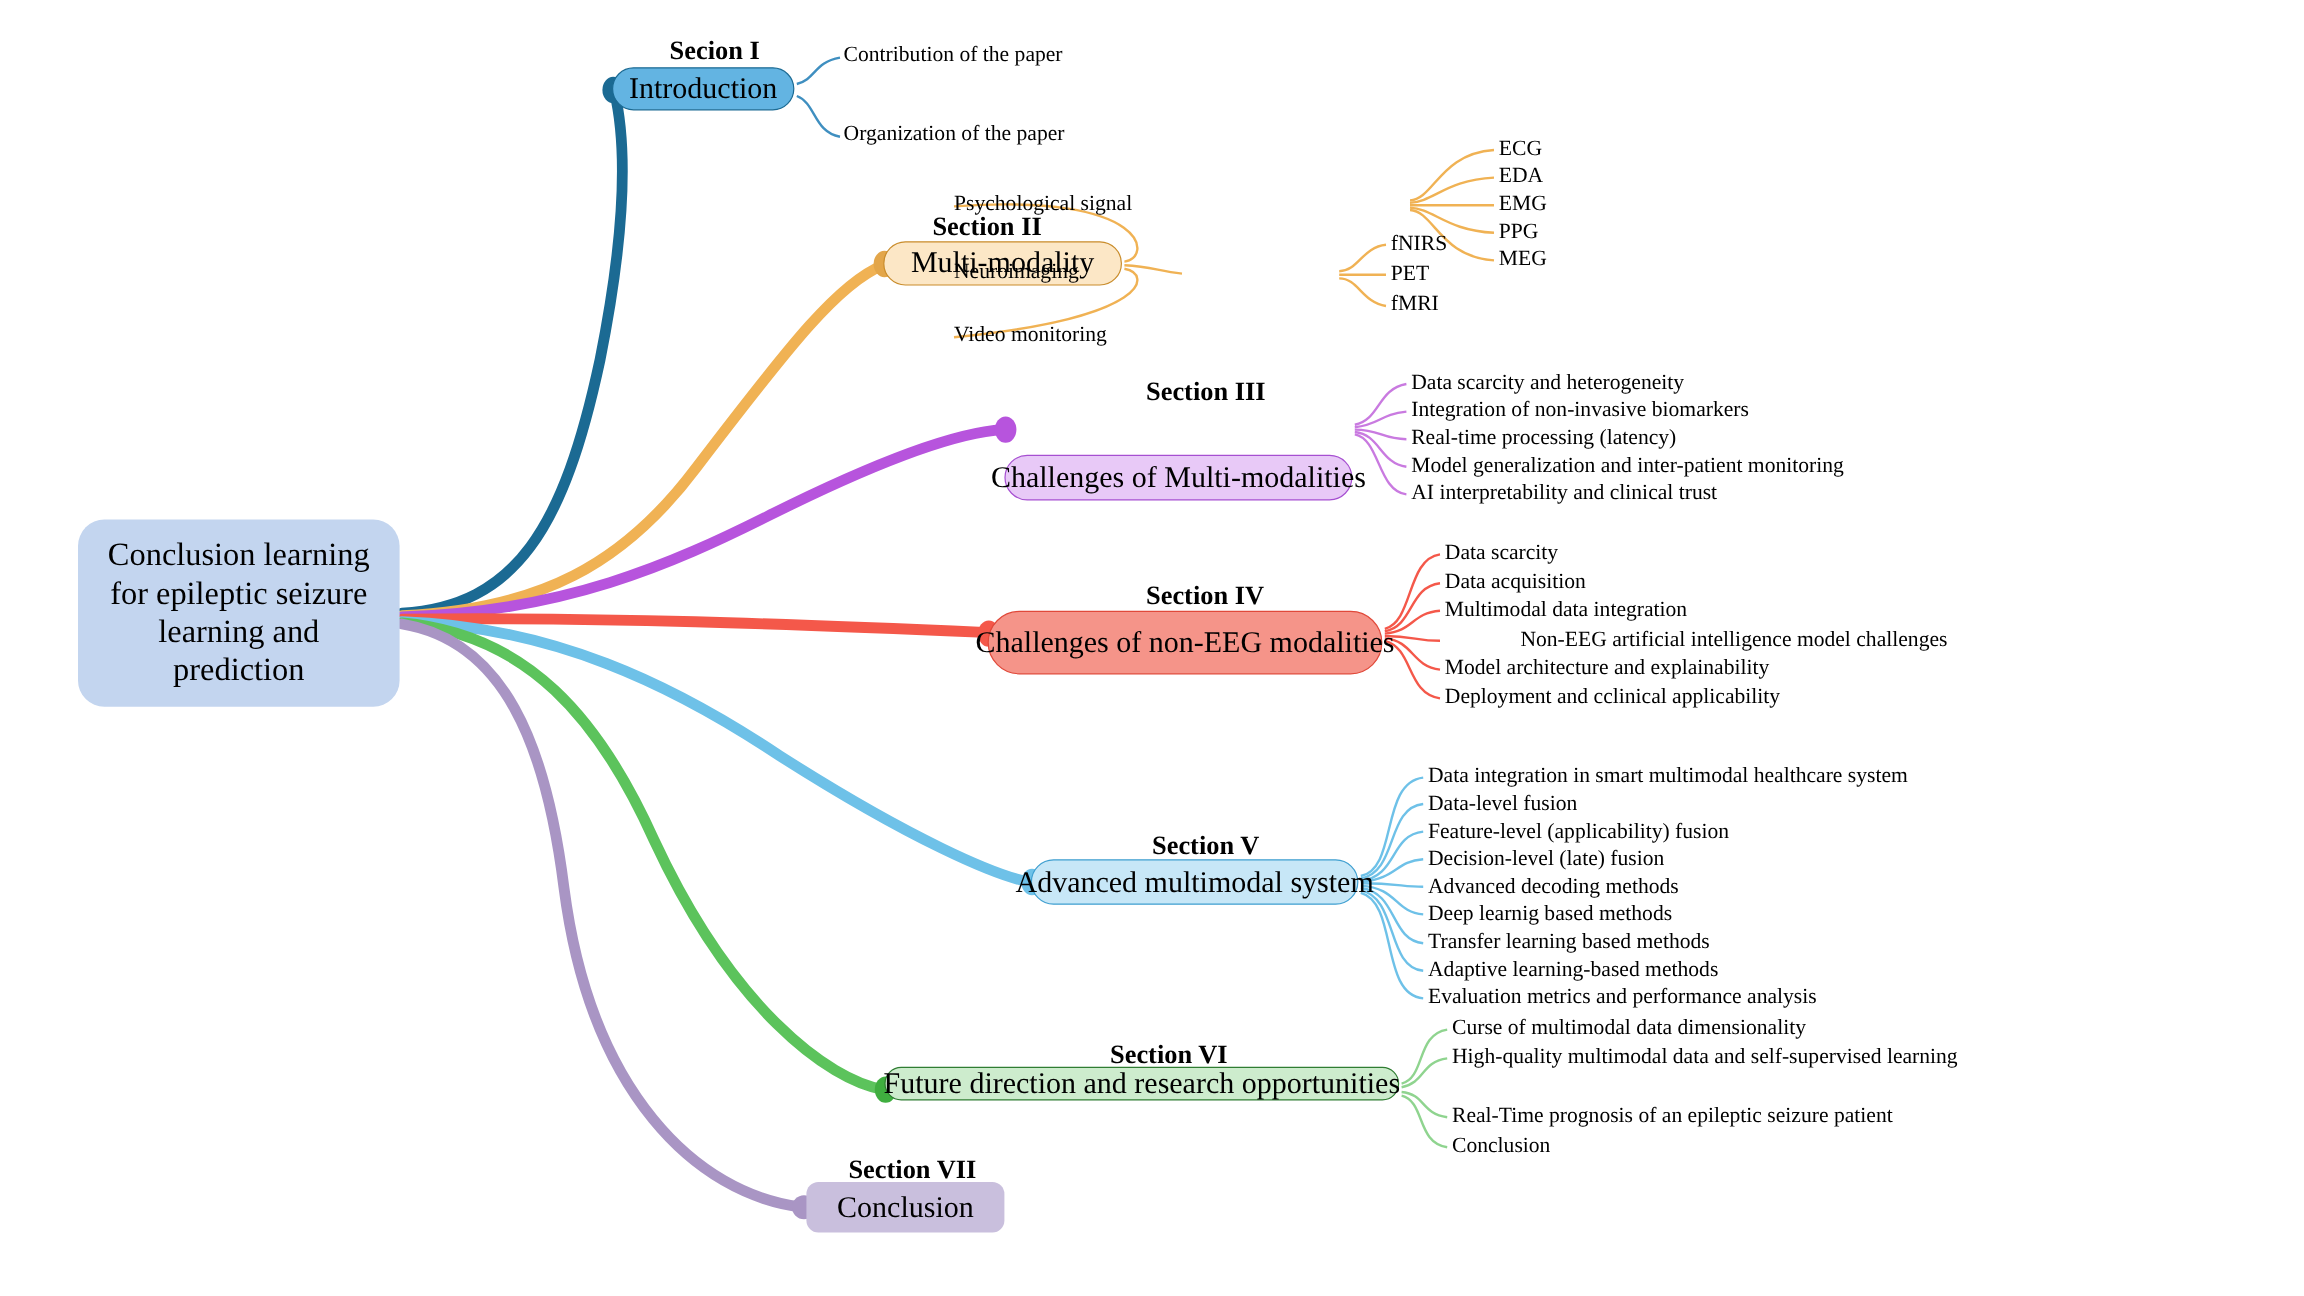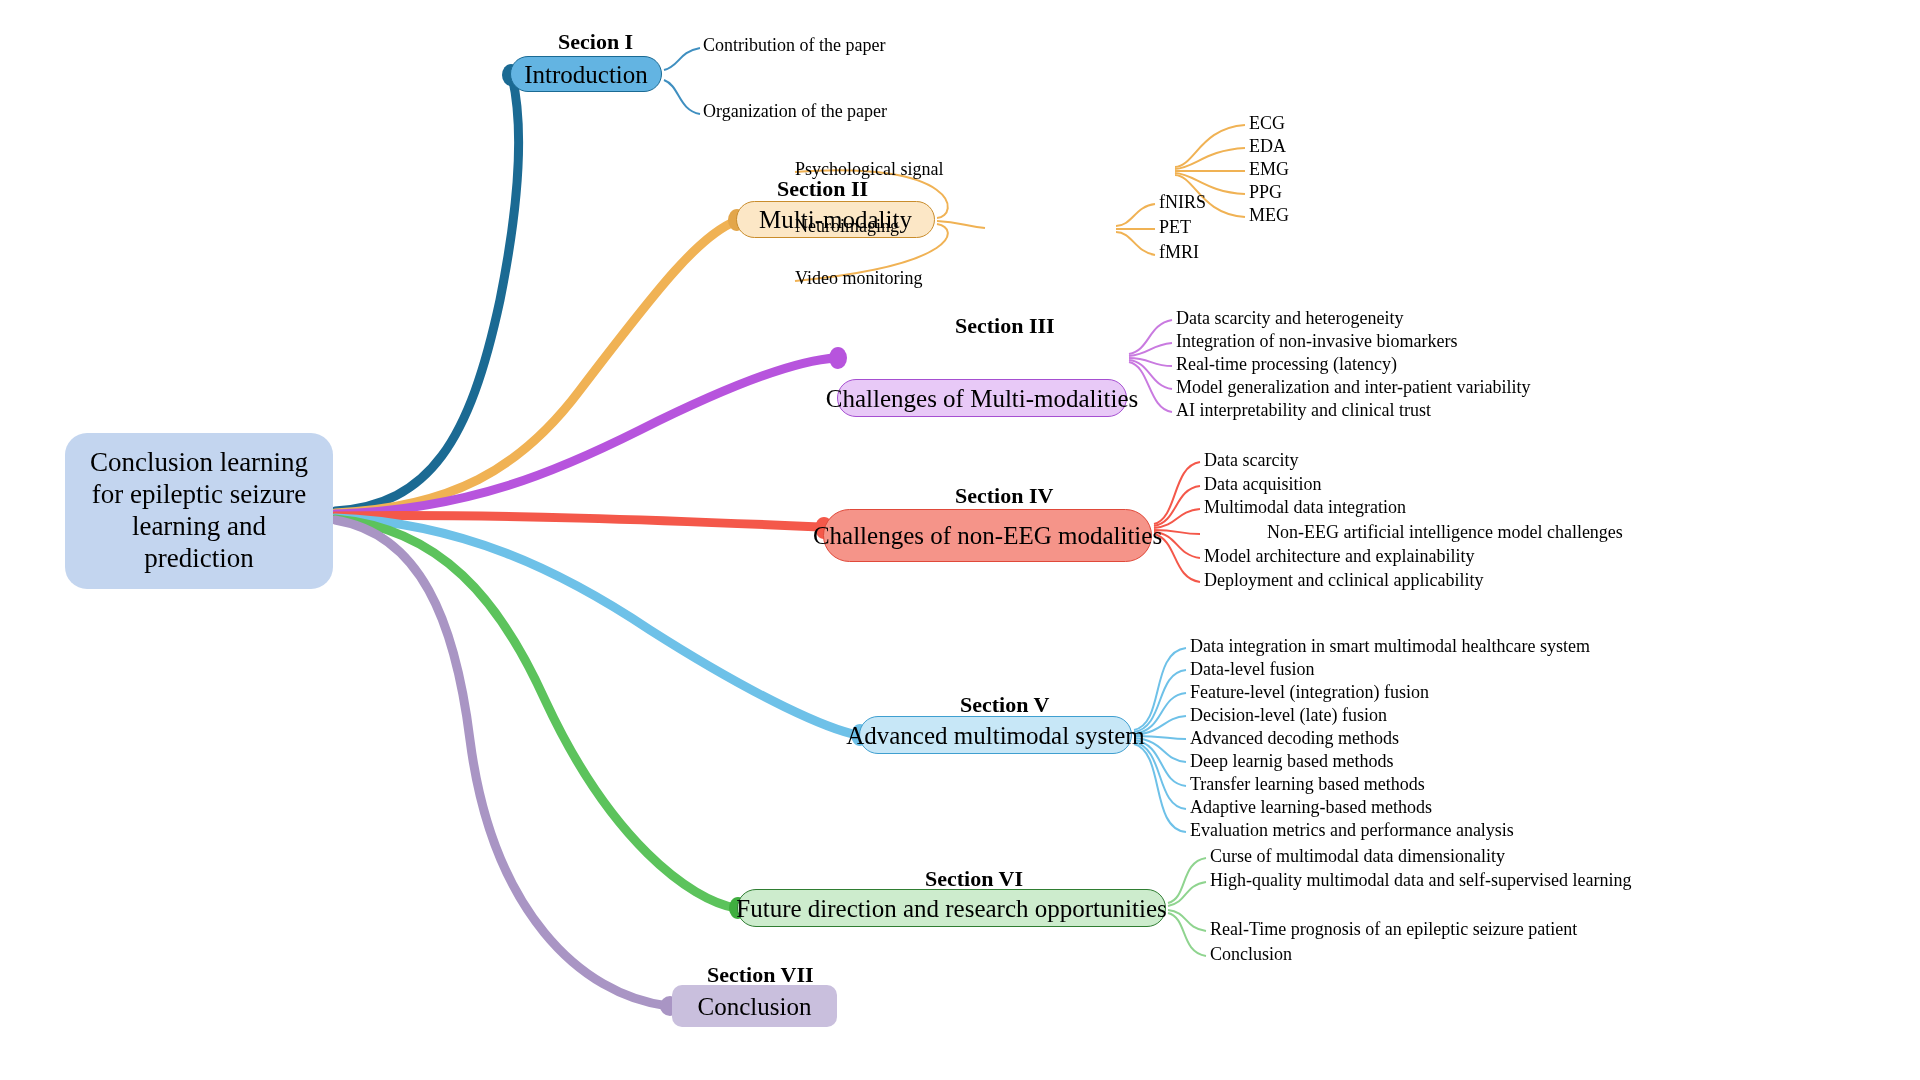--- a/index.html
+++ b/index.html
@@ -24,21 +24,21 @@
   .n1{left:510px;top:56px;width:152px;height:36px;background:#63b4e2;
       border:1.6px solid #1b6a93;}
   .n2{left:736px;top:201px;width:199px;height:37px;background:#fce7c6;
       border:1.6px solid #c98c2b;}
   .n3{left:837px;top:339px;width:290px;height:38px;background:#e8c9f7;
       border:1.6px solid #a64fd1;margin-top:40px;}
   .n4{left:823px;top:509px;width:329px;height:53px;background:#f59489;
       border:1.6px solid #e0493a;}
   .n5{left:859px;top:716px;width:273px;height:38px;background:#c7e7f7;
       border:1.6px solid #3f9fd0;}
-  .n6{left:737px;top:889px;width:429px;height:38px;background:#cdeccd;
+  .n6{left:737px;top:889px;width:429px;height:28px;background:#cdeccd;
       border:1.6px solid #2f7d32;}
   .n7{left:672px;top:985px;width:165px;height:42px;background:#c9bfdd;
       border:none;border-radius:10px;}
 
   .leaf{position:absolute;font-size:18px;white-space:nowrap;line-height:1;}
 </style>
 </head>
 <body>
 
 <div id="canvas">
@@ -155,41 +155,41 @@
   <div class="leaf" style="left:1159px;top:218px;">PET</div>
   <div class="leaf" style="left:1159px;top:243px;">fMRI</div>
 
   <div class="sec-cap" style="left:955px;top:313px;">Section III</div>
   <div class="node pill n3">
     <span class="node-label">Challenges of Multi-modalities</span>
   </div>
   <div class="leaf" style="left:1176px;top:309px;">Data scarcity and heterogeneity</div>
   <div class="leaf" style="left:1176px;top:332px;">Integration of non-invasive biomarkers</div>
   <div class="leaf" style="left:1176px;top:355px;">Real-time processing (latency)</div>
-  <div class="leaf" style="left:1176px;top:378px;">Model generalization and inter-patient variability</div>
+  <div class="leaf" style="left:1176px;top:378px;">Model generalization and inter-patient monitoring</div>
   <div class="leaf" style="left:1176px;top:401px;">AI interpretability and clinical trust</div>
 
   <div class="sec-cap" style="left:955px;top:483px;">Section IV</div>
   <div class="node pill n4">
     <span class="node-label">Challenges of non-EEG modalities</span>
   </div>
   <div class="leaf" style="left:1204px;top:451px;">Data scarcity</div>
   <div class="leaf" style="left:1204px;top:475px;">Data acquisition</div>
   <div class="leaf" style="left:1204px;top:498px;text-align:right;">Multimodal data integration</div>
   <div class="leaf" style="left:1267px;top:523px;">Non-EEG artificial intelligence model challenges</div>
   <div class="leaf" style="left:1204px;top:547px;">Model architecture and explainability</div>
   <div class="leaf" style="left:1204px;top:571px;">Deployment and cclinical applicability</div>
 
   <div class="sec-cap" style="left:960px;top:692px;">Section V</div>
   <div class="node pill n5">
     <span class="node-label">Advanced multimodal system</span>
   </div>
   <div class="leaf" style="left:1190px;top:637px;">Data integration in smart multimodal healthcare system</div>
   <div class="leaf" style="left:1190px;top:660px;">Data-level fusion</div>
-  <div class="leaf" style="left:1190px;top:683px;">Feature-level (integration) fusion</div>
+  <div class="leaf" style="left:1190px;top:683px;">Feature-level (applicability) fusion</div>
   <div class="leaf" style="left:1190px;top:706px;">Decision-level (late) fusion</div>
   <div class="leaf" style="left:1190px;top:729px;">Advanced decoding methods</div>
   <div class="leaf" style="left:1190px;top:752px;">Deep learnig based methods</div>
   <div class="leaf" style="left:1190px;top:775px;">Transfer learning based methods</div>
   <div class="leaf" style="left:1190px;top:798px;">Adaptive learning-based methods</div>
   <div class="leaf" style="left:1190px;top:821px;">Evaluation metrics and performance analysis</div>
 
   <div class="sec-cap" style="left:925px;top:866px;">Section VI</div>
   <div class="node pill n6">
     <span class="node-label">Future direction and research opportunities</span>

